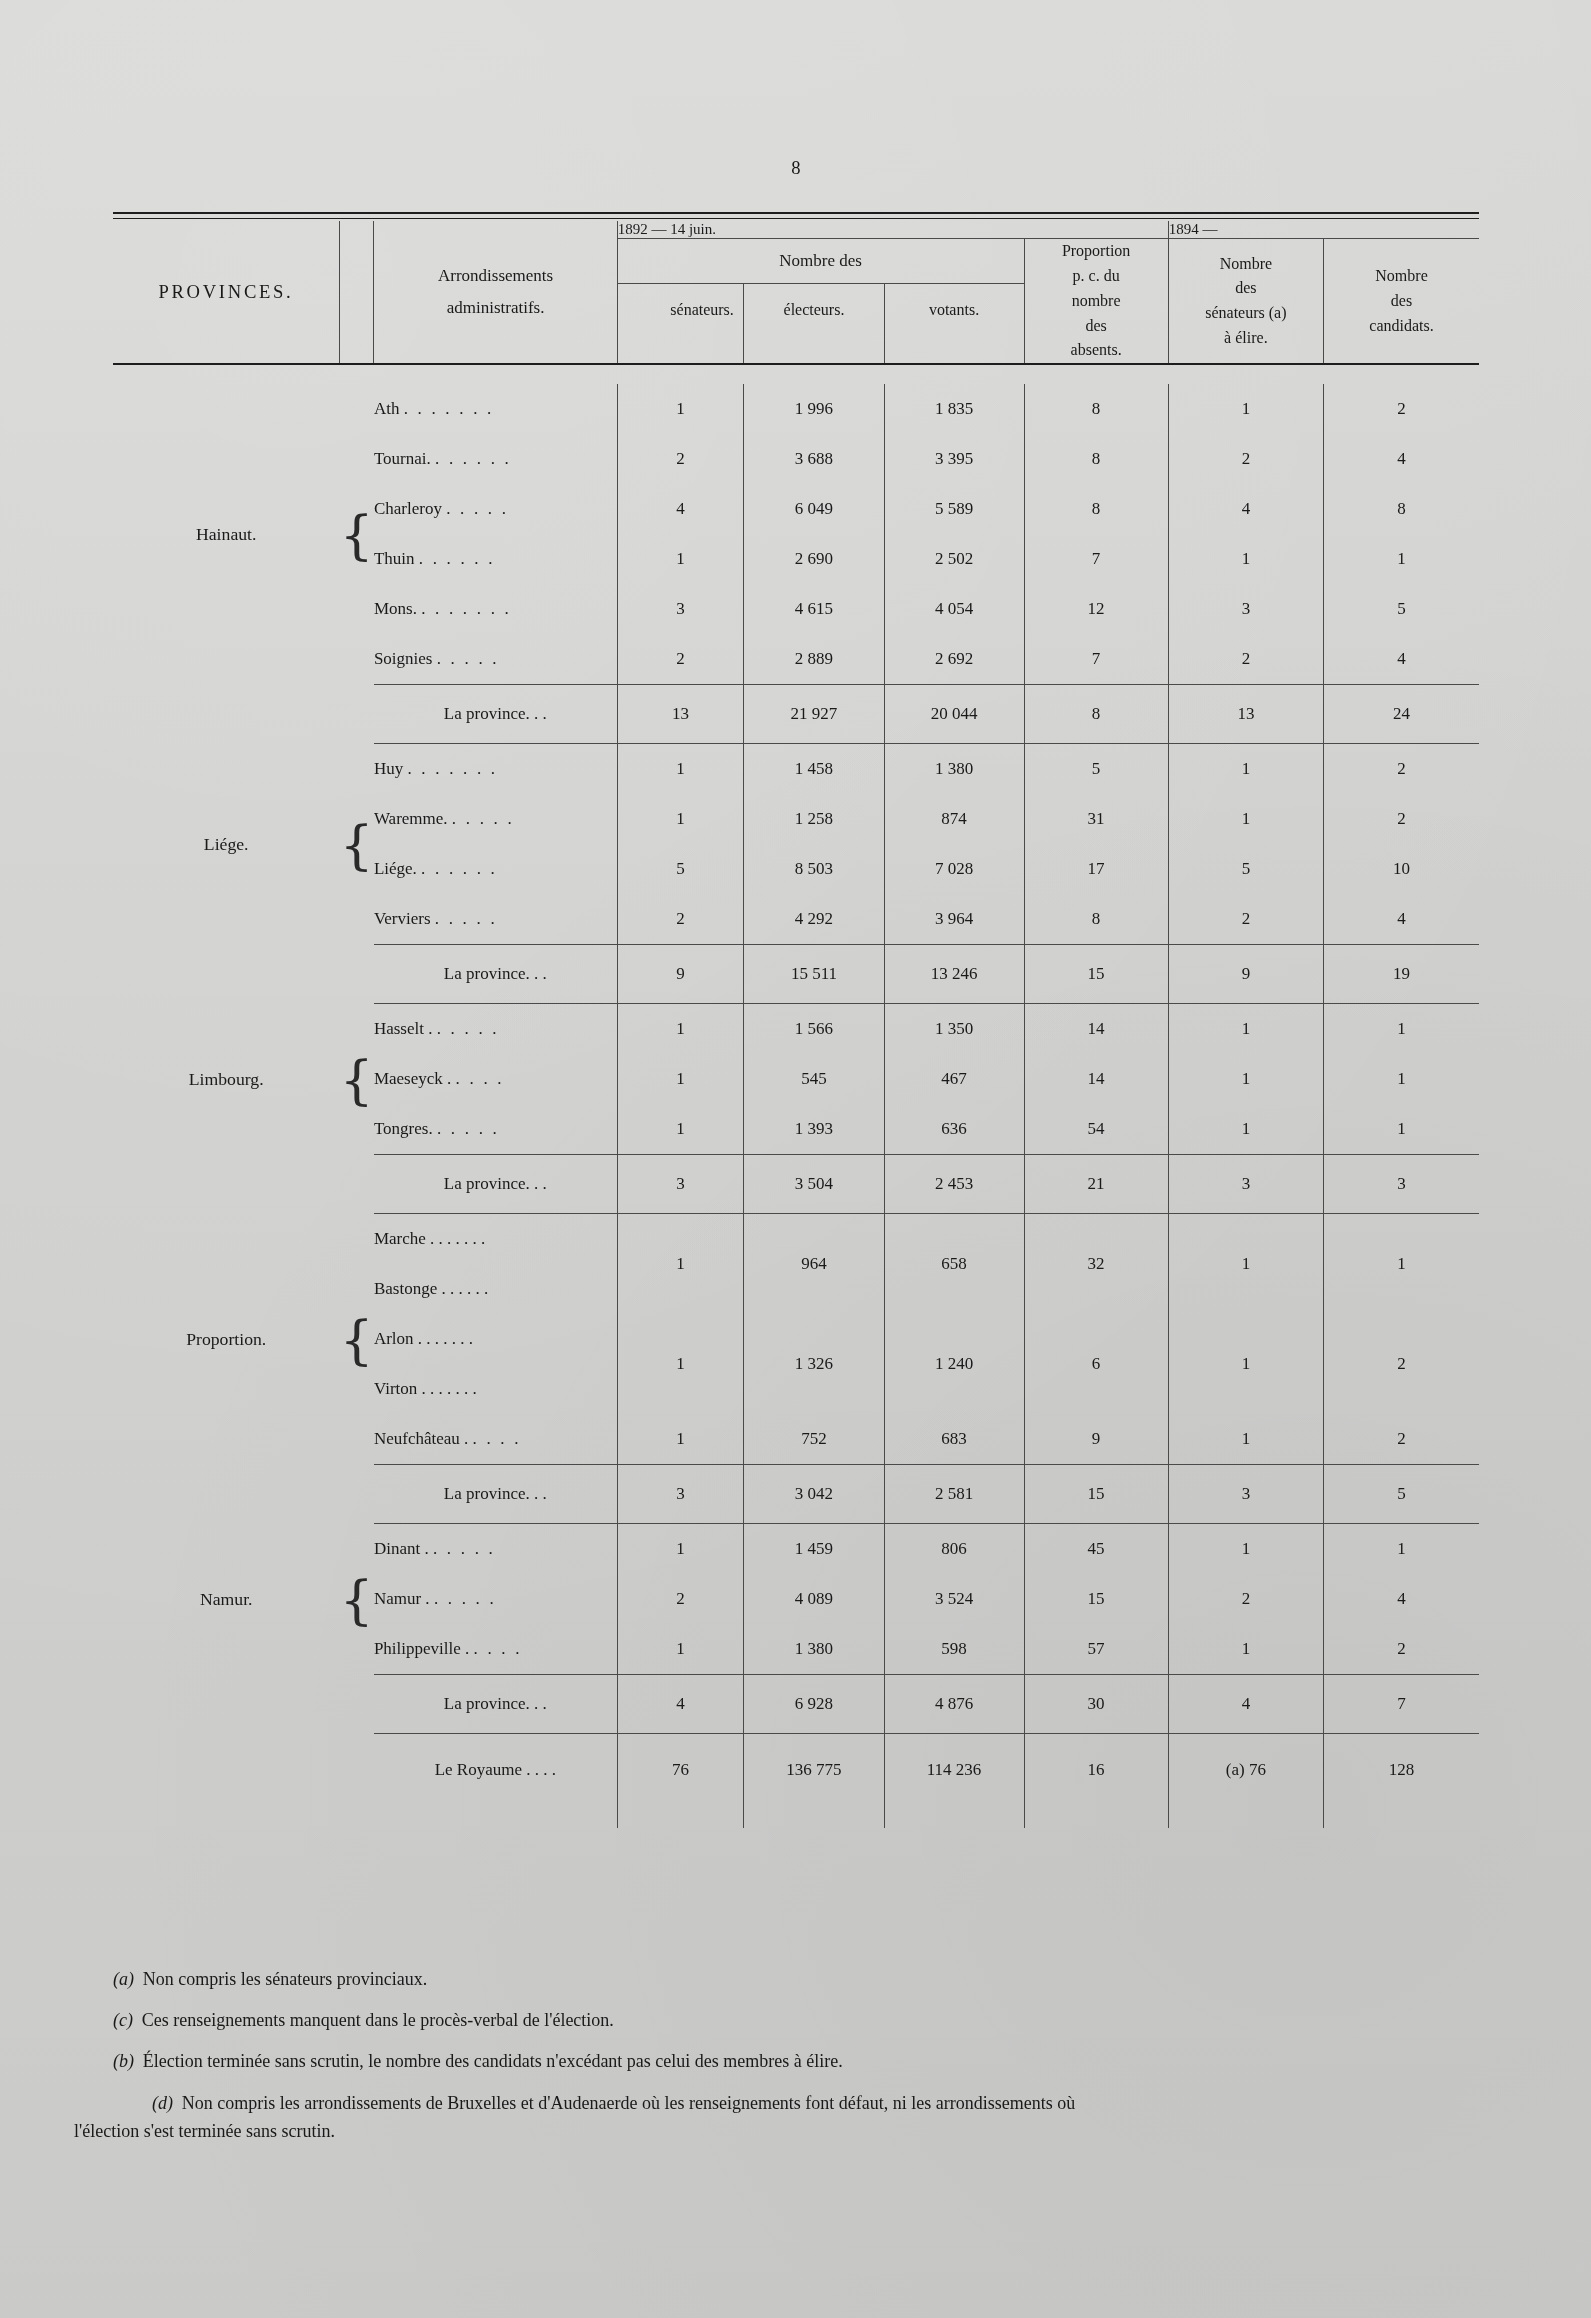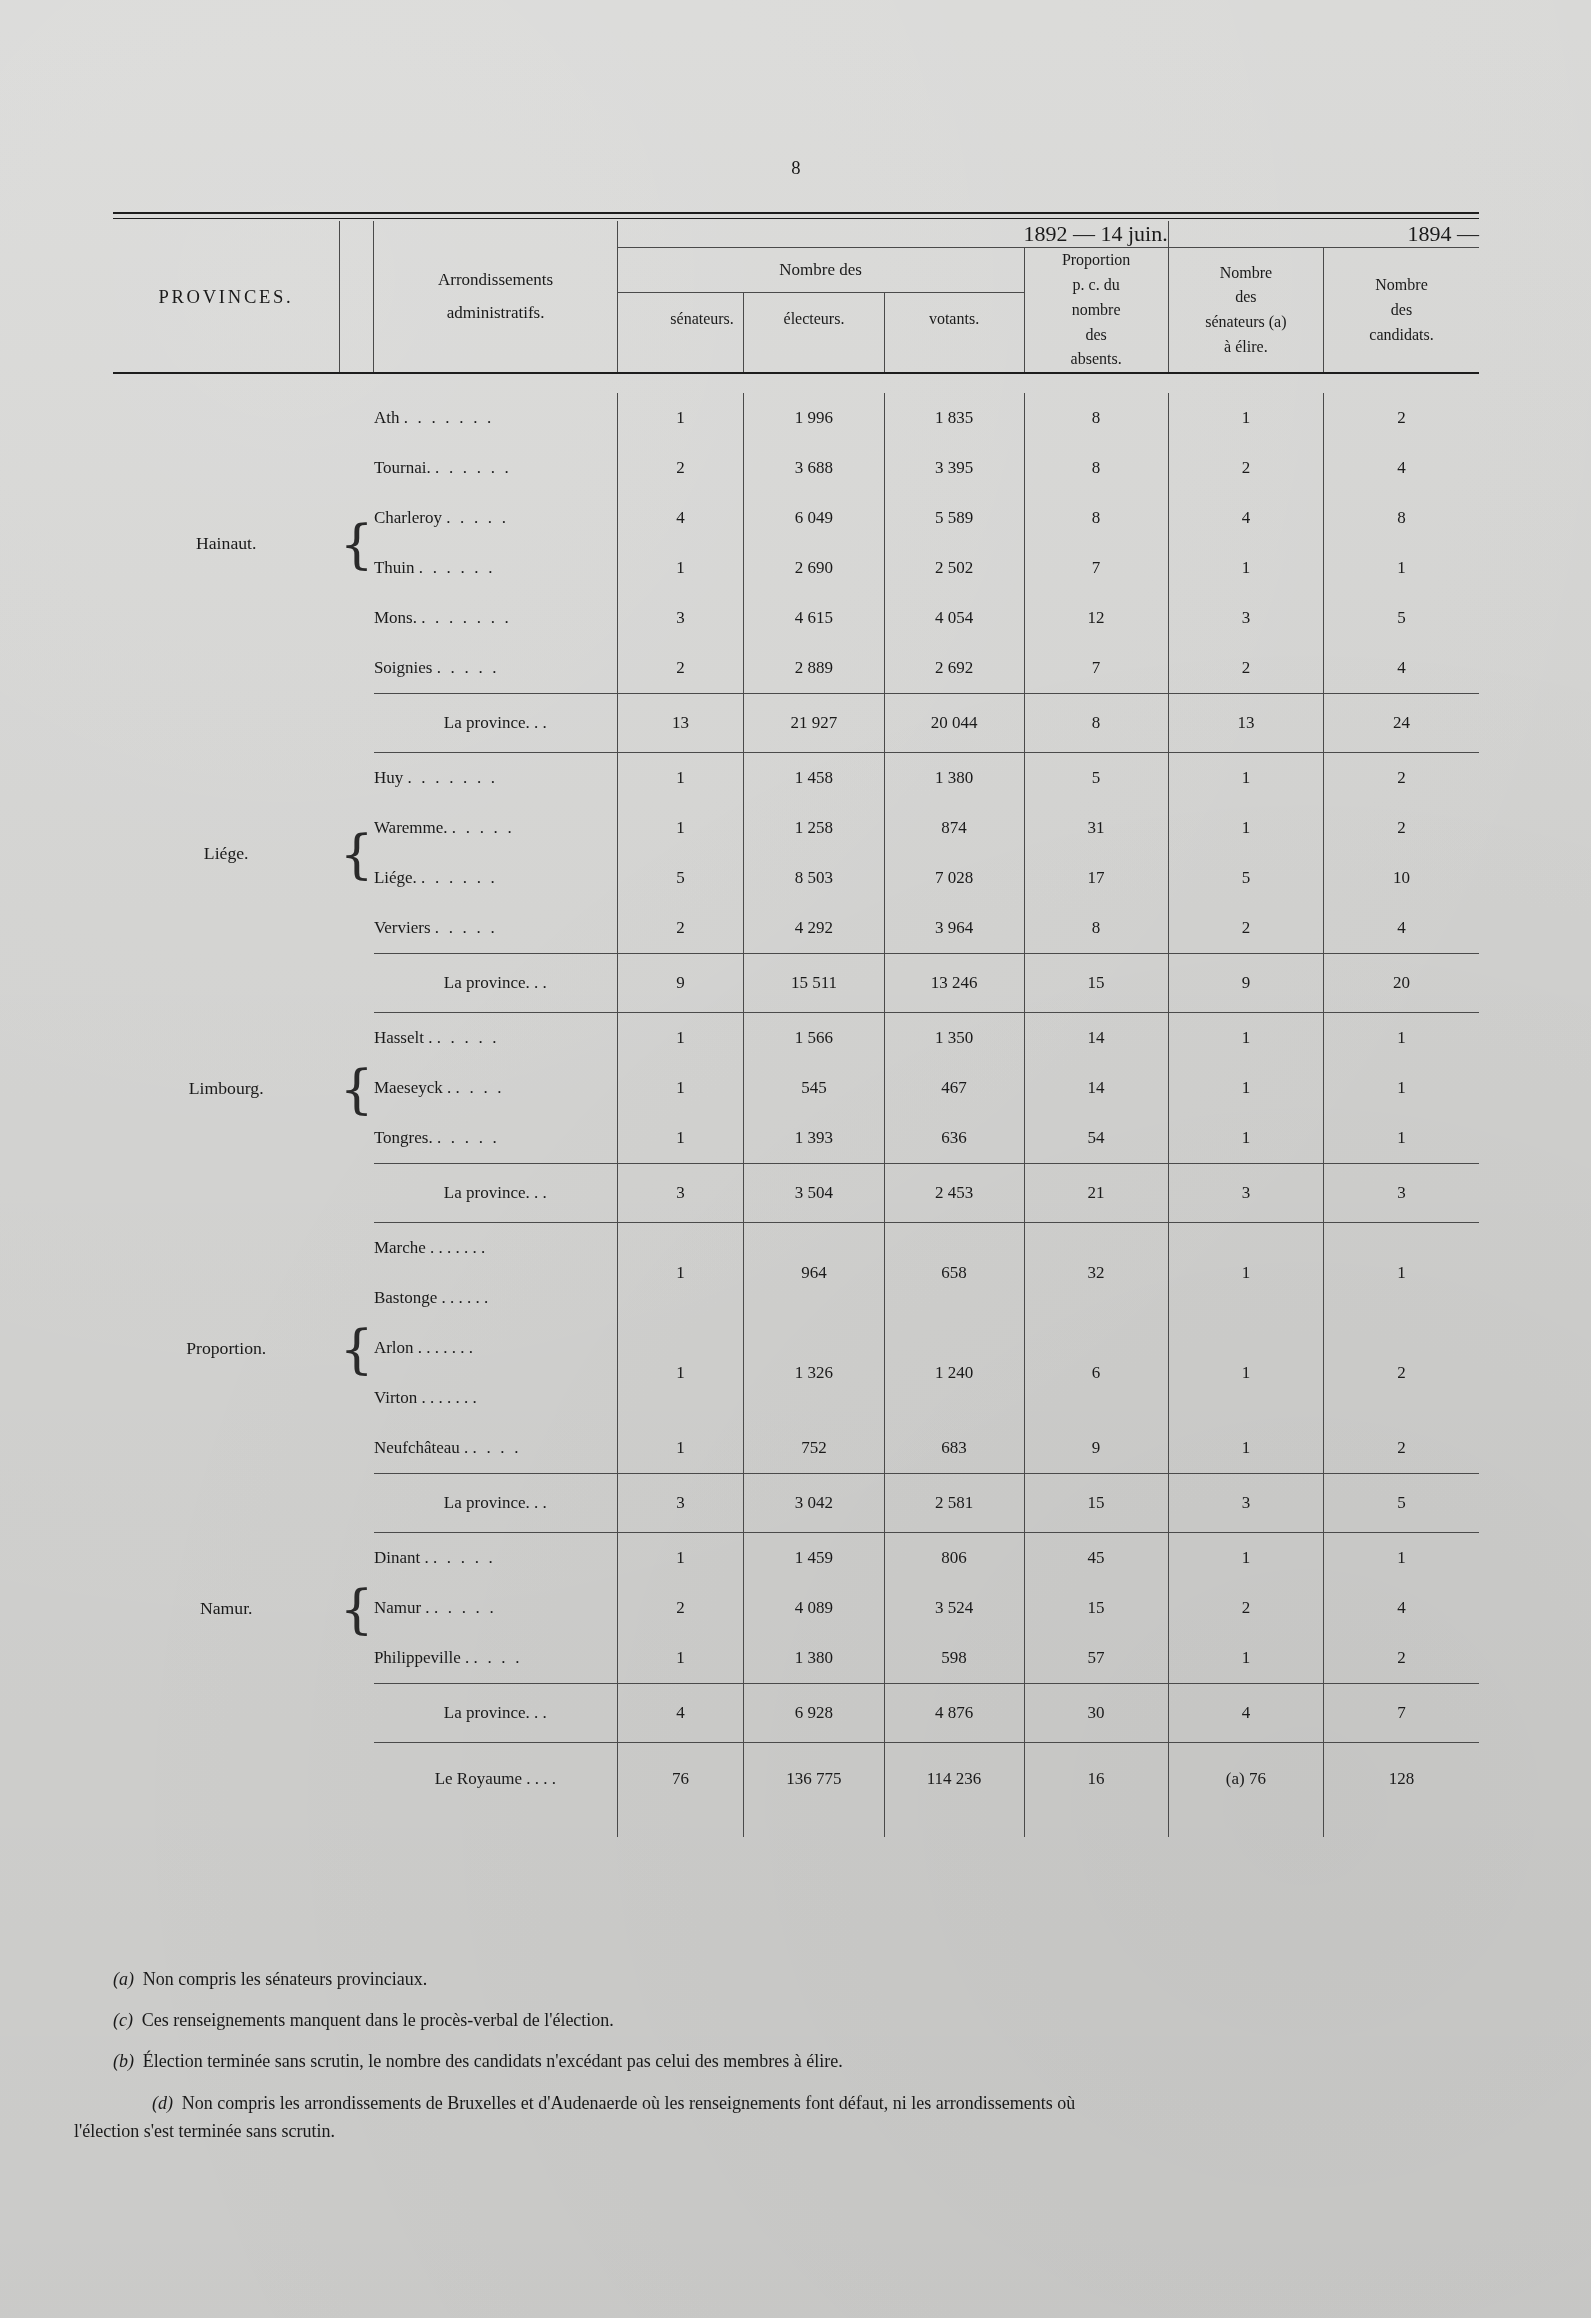--- a/index.html
+++ b/index.html
@@ -65,22 +65,22 @@
     font-size: 18.6px;
     letter-spacing: 2.7px;
   }
   .hdr-arr {
     width: 237px;
     text-align: center;
     font-size: 17px;
     line-height: 1.9;
   }
   .hdr-group {
-    text-align: right;
-    font-size: 22px;
+    text-align: left;
+    font-size: 15px;
     padding: 8.8px 0 7px 0;
   }
   .hdr-sub {
     text-align: center;
     font-size: 17px;
     padding: 7px 0 5.3px 0;
   }
   .hdr-col {
     text-align: center;
     font-size: 16px;
@@ -330,21 +330,21 @@
         </tr>
         <tr class="subtotal sep-top">
           <td style="border-top:none;"></td>
           <td style="border-top:none;"></td>
           <td class="sub-label vline-r">La province.  .  .</td>
           <td class="num vline-r">9</td>
           <td class="num vline-r">15 511</td>
           <td class="num vline-r">13 246</td>
           <td class="num vline-r">15</td>
           <td class="num vline-r">9</td>
-          <td class="num">20</td>
+          <td class="num">19</td>
         </tr>
 
         <tr class="data sep-top">
           <td rowspan="3" class="prov-cell" style="border-top:none;">Limbourg.</td>
           <td rowspan="3" class="brace-col" style="border-top:none;">{</td>
           <td class="arr-cell vline-r"><span>Hasselt .</span> <span class="dots">. . . . .</span></td>
           <td class="num vline-r">1</td>
           <td class="num vline-r">1 566</td>
           <td class="num vline-r">1 350</td>
           <td class="num vline-r">14</td>

